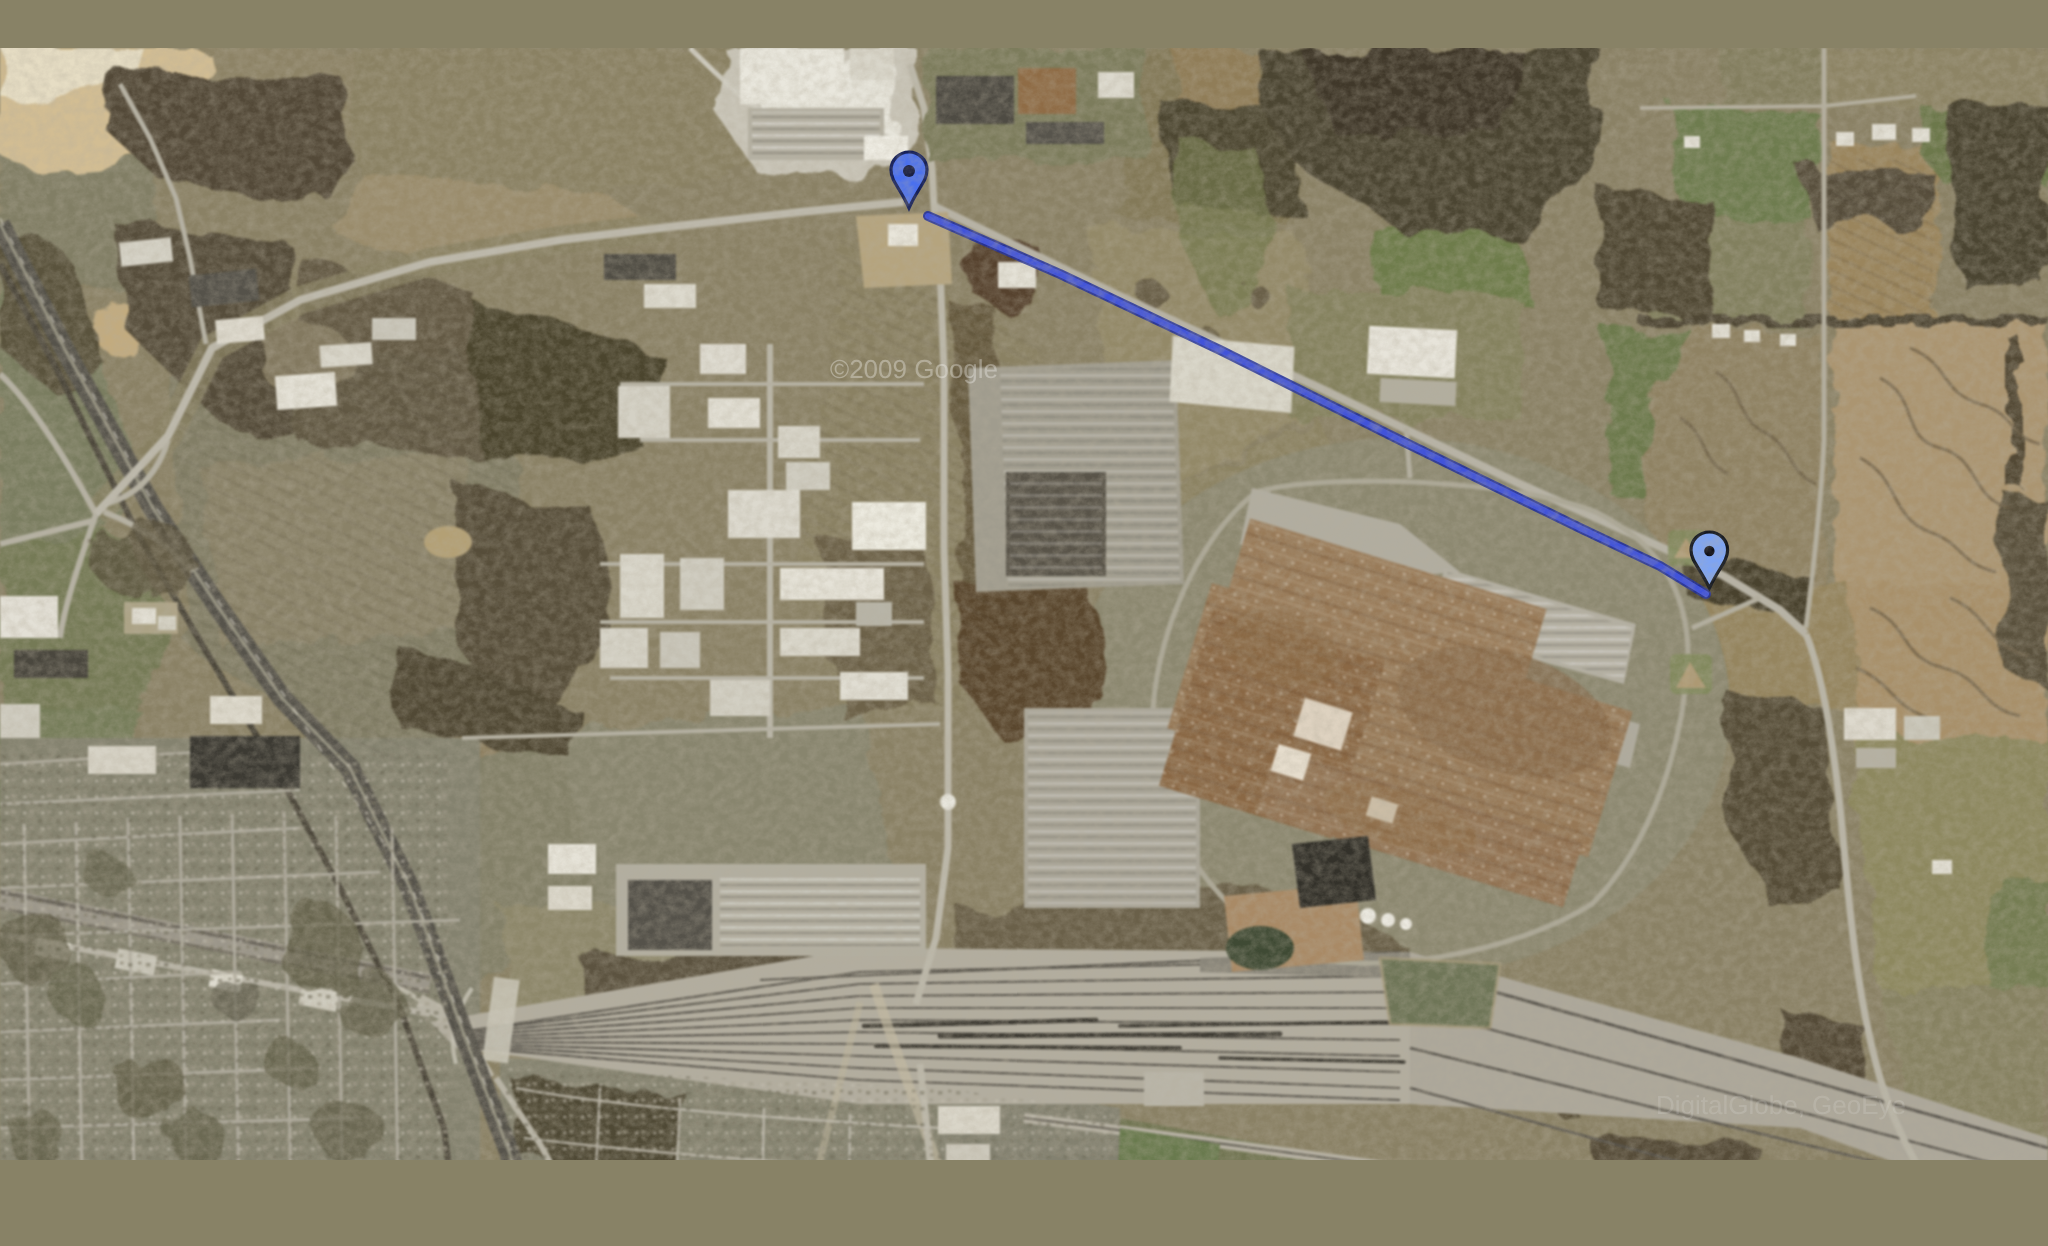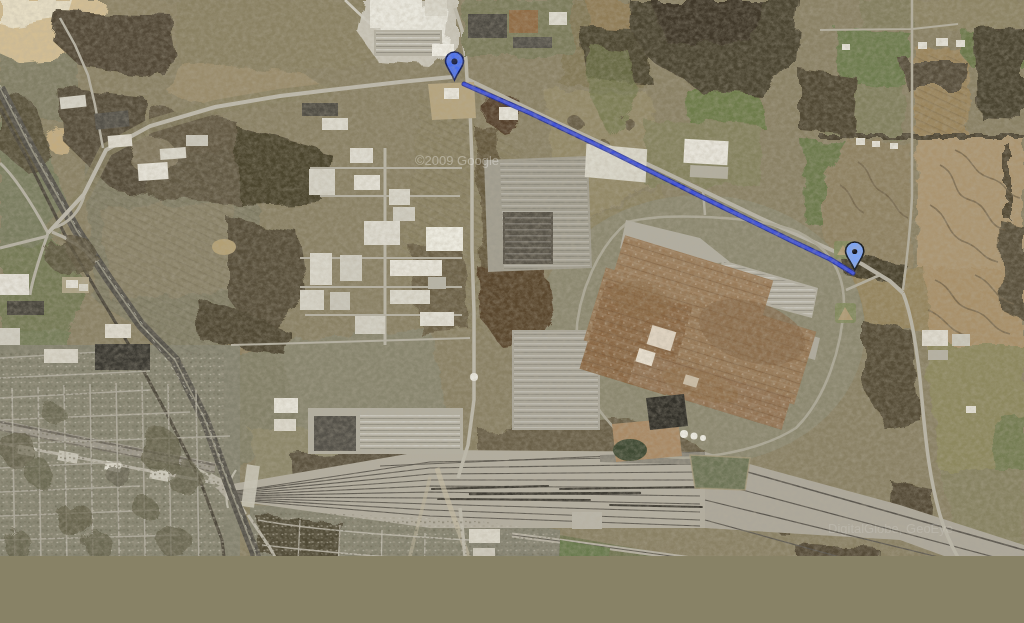--- a/index.html
+++ b/index.html
@@ -1,16 +1,16 @@
 <!DOCTYPE html>
 <html><head>
 <meta charset="utf-8">
 <style>
 html,body{margin:0;padding:0;background:#888266;}
-#map{position:relative;width:1024px;height:556px;overflow:hidden;font-family:"Liberation Sans",sans-serif;}
+#map{position:relative;width:1024px;height:556px;overflow:hidden;font-family:"Liberation Sans",sans-serif;margin-top:24px;}
 svg{display:block}
 </style>
 </head>
 <body>
 <div id="map">
 <svg width="1024" height="623" viewBox="0 0 1024 623">
 <defs>
 <filter id="blobs" x="-20%" y="-20%" width="140%" height="140%">
   <feTurbulence type="fractalNoise" baseFrequency="0.035" numOctaves="3" seed="7" result="n"></feTurbulence>
   <feDisplacementMap in="SourceGraphic" in2="n" scale="18"></feDisplacementMap>

